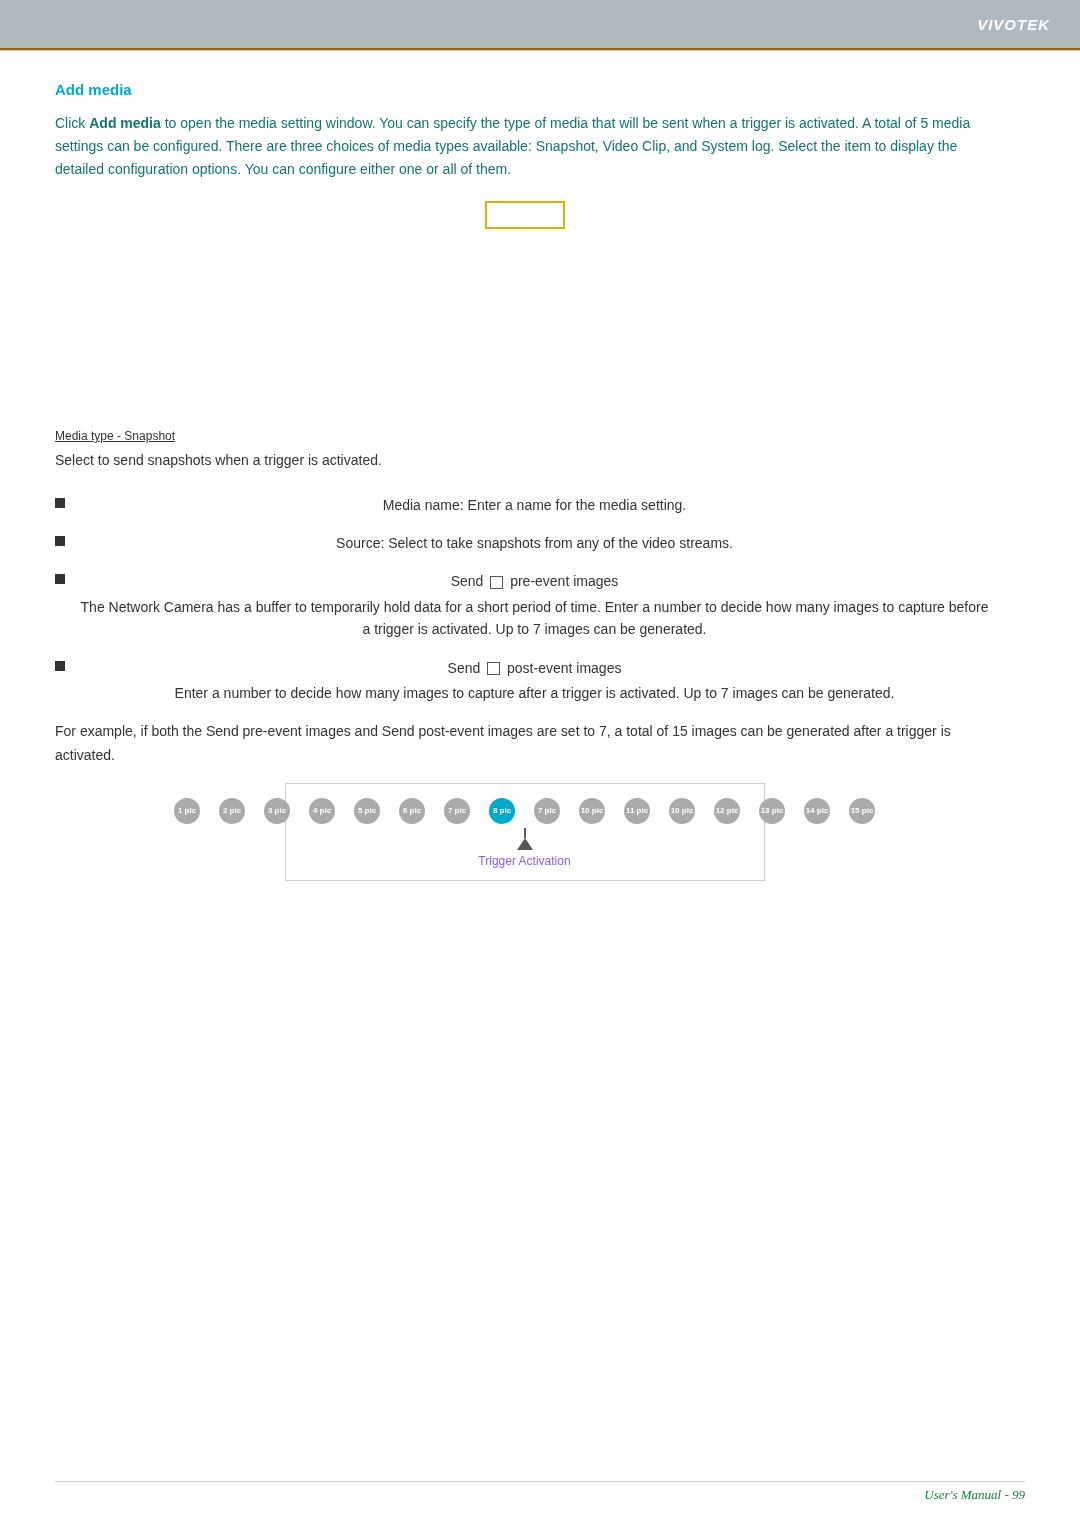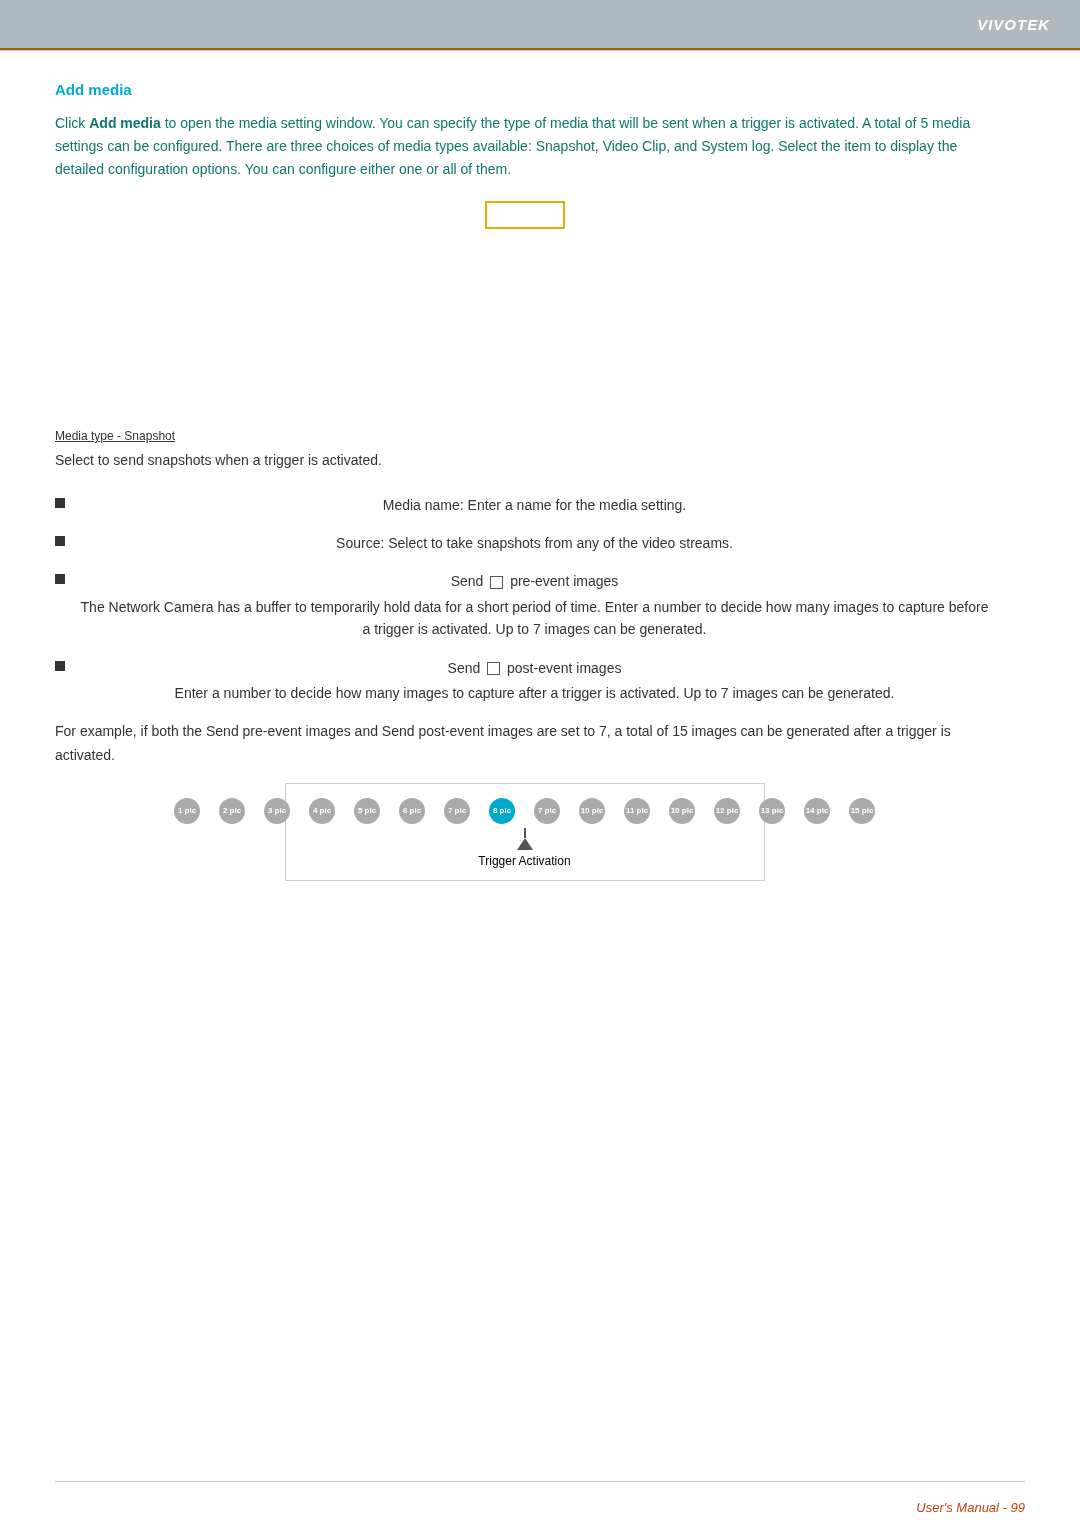--- a/index.html
+++ b/index.html
@@ -209,32 +209,33 @@
 
     .arrow-shaft {
       width: 2px;
       height: 10px;
       background: #555;
     }
 
     .trigger-label {
       text-align: center;
       font-size: 12px;
-      color: #000000;
+      color: #8b5cf6;
       margin-top: 4px;
     }
 
     
     .footer {
       position: absolute;
-      bottom: 12px;
+      bottom: 24px;
       right: 55px;
       font-style: italic;
       font-size: 13px;
-      color: #c2410c;
+      color: #15803d;
+      font-family: Liberation Serif, serif;
     }
 
     .bottom-divider {
       position: absolute;
       bottom: 45px;
       left: 55px;
       right: 55px;
       border: none;
       border-top: 1px solid #ccc;
     }

